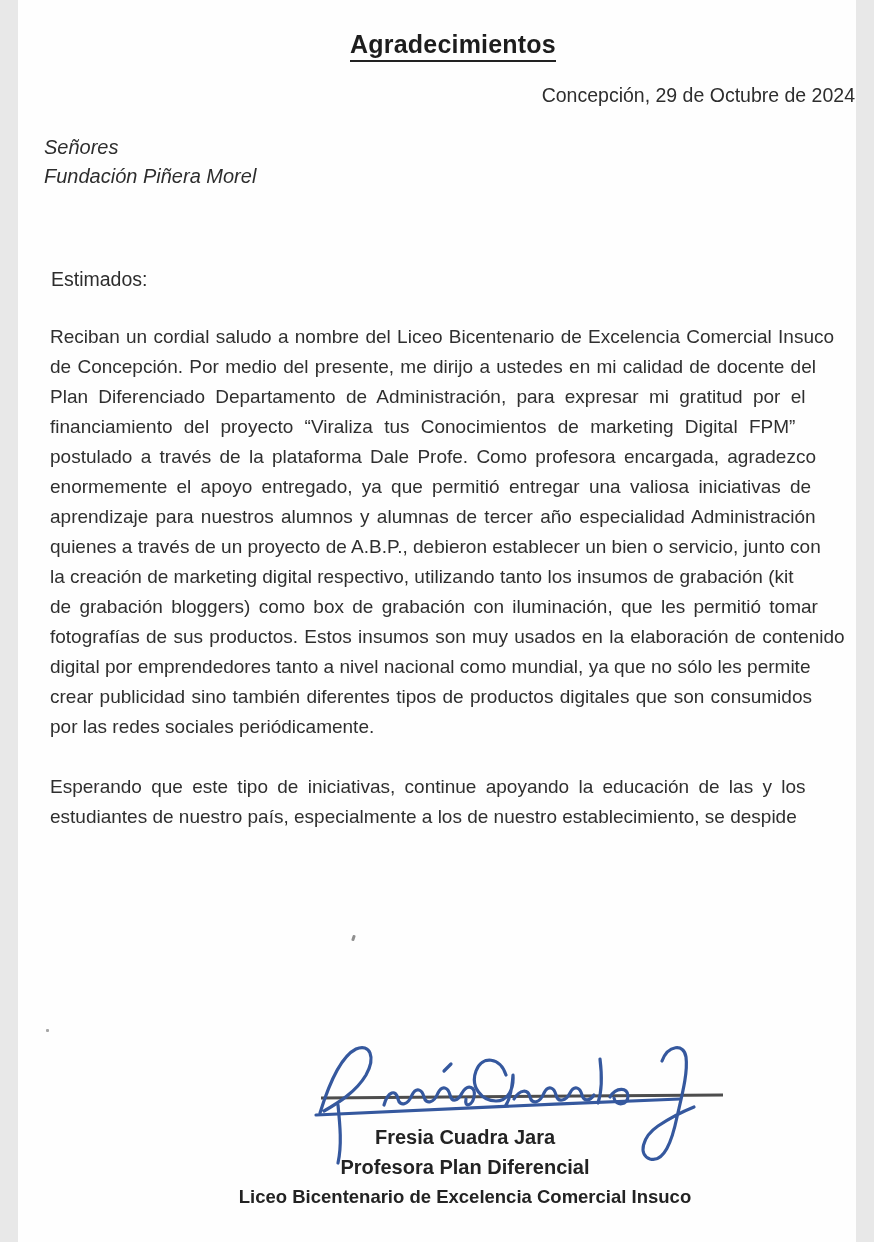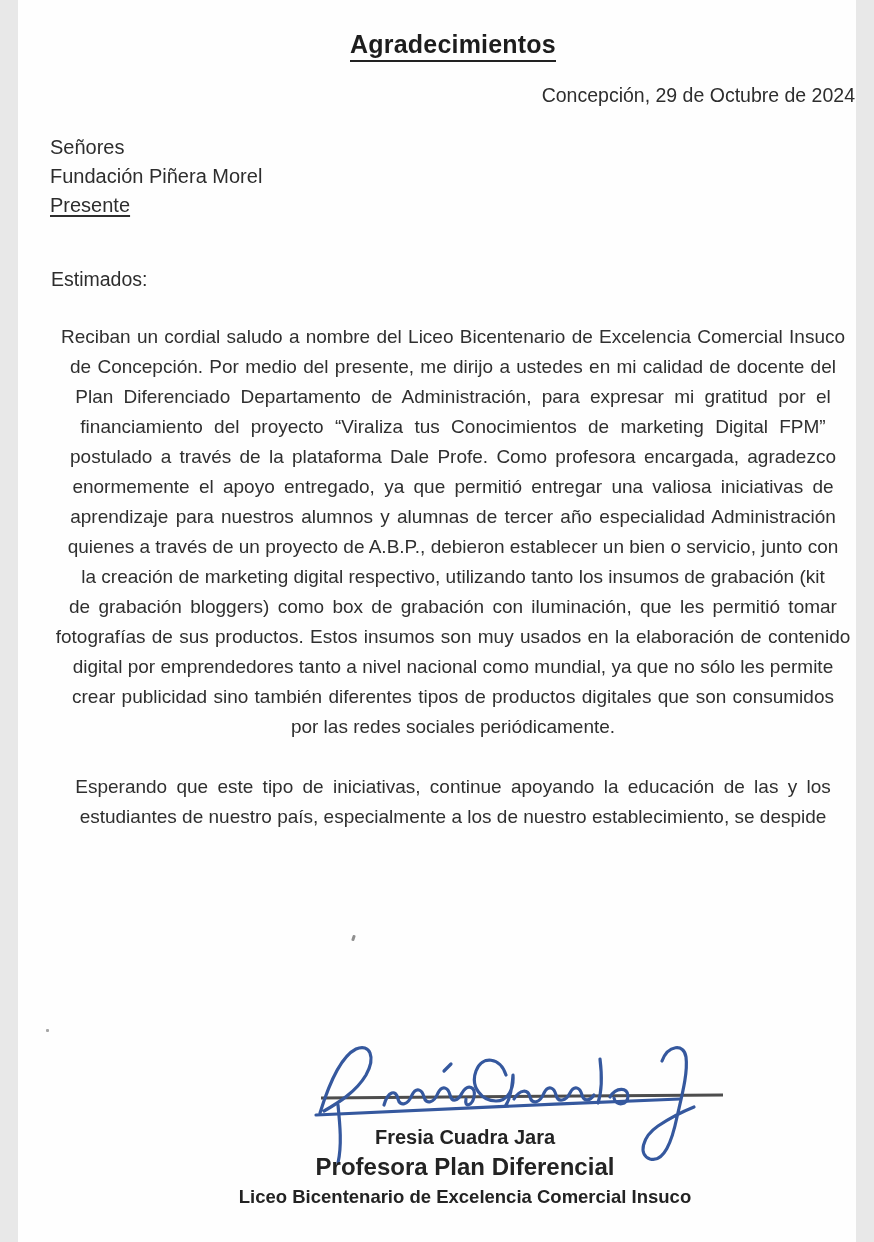--- a/index.html
+++ b/index.html
@@ -19,71 +19,70 @@
     font-size:25px;font-weight:bold;color:#1d1d1d;
     border-bottom:2.5px solid #222;padding-bottom:1px;
     letter-spacing:.2px;
   }
   
   .date-line{
     position:absolute;top:84px;right:1px;
     font-size:19.5px;color:#2e2e2e;white-space:nowrap;
   }
   
-  .recipient{position:absolute;top:133px;left:32px;font-size:20px;line-height:29px;}
+  .recipient{position:absolute;top:133px;left:26px;font-size:20px;line-height:29px;font-style:italic;}
   .recipient .rline{white-space:nowrap;}
   .recipient .underlined{
     display:inline-block;
     text-decoration:underline;
     text-decoration-thickness:1.5px;
     text-underline-offset:3px;
   }
   
   .salutation{position:absolute;top:268px;left:33px;font-size:19.5px;}
   
   .para{position:absolute;left:32px;right:0;overflow:hidden;font-size:19px;line-height:30px;color:#2f2f2f;}
   .p1{top:322px;height:422px;}
   .p2{top:772px;height:62px;}
-  .bline{white-space:nowrap;overflow:hidden;text-align:center;}
+  .bline{white-space:nowrap;overflow:hidden;}
   .ws1{word-spacing:1px;}
   .ws2{word-spacing:2px;}
   .ws3{word-spacing:3px;}
   .ws4{word-spacing:4px;}
   .ws5{word-spacing:5px;}
   .ws6{word-spacing:6px;}
   
   .speck{position:absolute;background:#6a6a6a;border-radius:1px;}
   .speck1{left:334px;top:935px;width:3px;height:6px;transform:rotate(18deg);opacity:.75;}
   .speck2{left:28px;top:1029px;width:3px;height:3px;opacity:.6;}
   
   .sig-svg{position:absolute;left:280px;top:1035px;width:400px;height:140px;}
   .sig-rule{
     position:absolute;left:303px;top:1095px;width:402px;height:2.5px;
     background:#4d4d4d;transform:rotate(-0.45deg);
   }
   .sig-text{position:absolute;left:56px;right:0;top:1106px;text-align:center;font-weight:bold;color:#232323;}
   .sig-name{font-size:20px;line-height:30px;white-space:nowrap;margin-top:16px;}
-  .sig-role{font-size:24px;line-height:30px;white-space:nowrap;}
+  .sig-role{font-size:20px;line-height:30px;white-space:nowrap;}
   .sig-inst{font-size:18.5px;line-height:30px;white-space:nowrap;}
 </style>
 </head>
 <body>
 
 <div class="page">
 
   <div class="title-wrap">
     <span class="title">Agradecimientos</span>
   </div>
 
   <div class="date-line">Concepción, 29 de Octubre de 2024</div>
 
   <div class="recipient">
     <div class="rline">Señores</div>
     <div class="rline">Fundación Piñera Morel</div>
-    <div class="rline"><span class="underlined">Presente</span></div>
   </div>
 
   <div class="salutation">Estimados:</div>
 
   <div class="para p1">
     <div class="bline ws1">Reciban un cordial saludo a nombre del Liceo Bicentenario de Excelencia Comercial Insuco</div>
     <div class="bline ws1">de Concepción. Por medio del presente, me dirijo a ustedes en mi calidad de docente del</div>
     <div class="bline ws5">Plan Diferenciado Departamento de Administración, para expresar mi gratitud por el</div>
     <div class="bline ws6">financiamiento del proyecto “Viraliza tus Conocimientos de marketing Digital FPM”</div>
     <div class="bline ws3">postulado a través de la plataforma Dale Profe. Como profesora encargada, agradezco</div>

